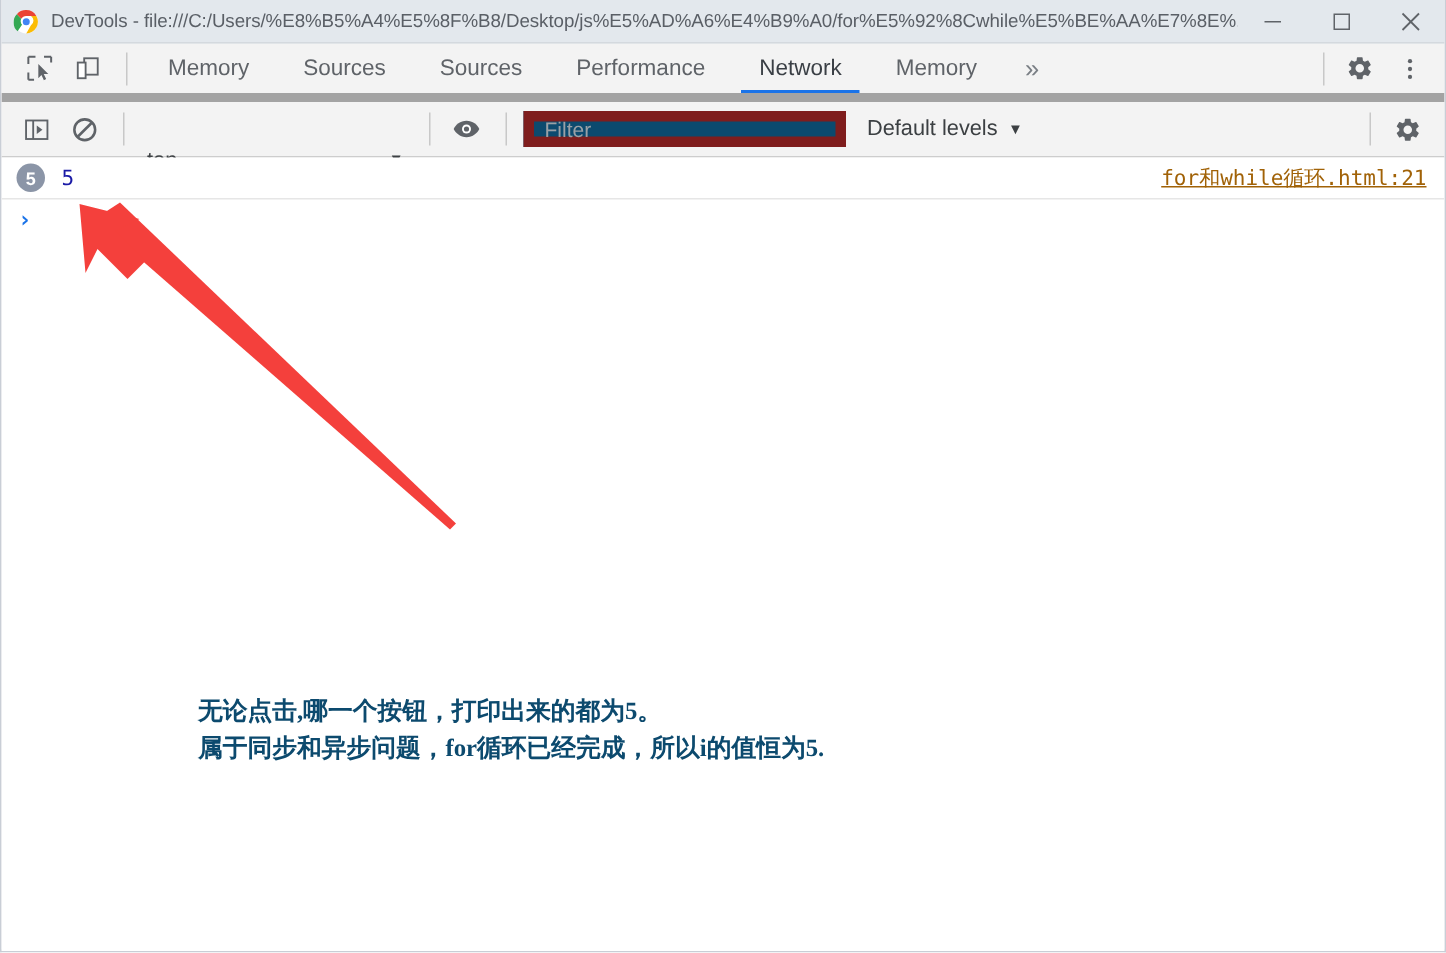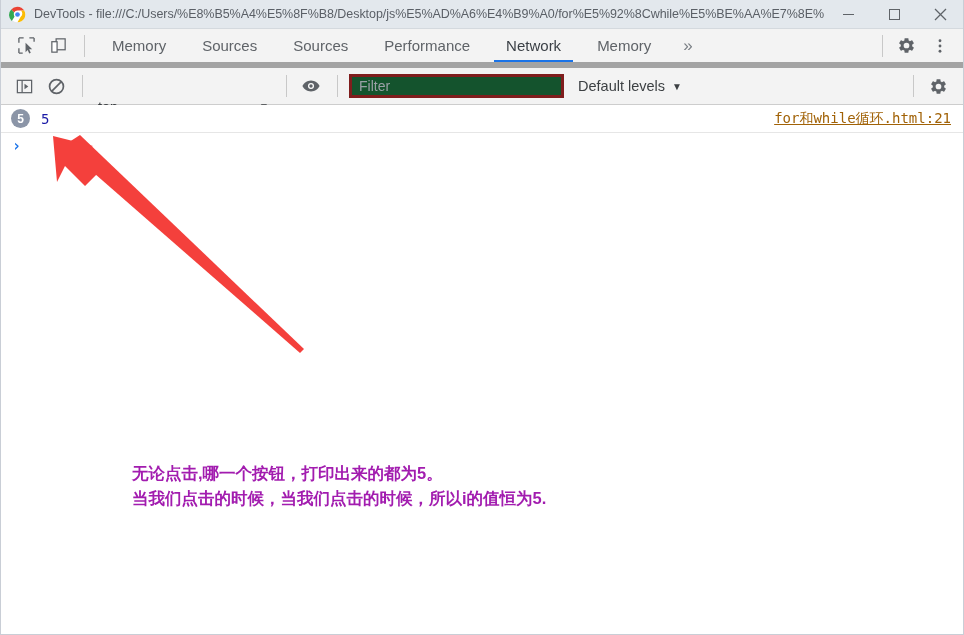--- a/index.html
+++ b/index.html
@@ -112,22 +112,22 @@
     min-width: 185px;
     height: 24px;
     padding: 0 8px 0 6px;
     font-size: 14.5px;
     color: #3c4043;
     margin-top: 41px;
   }
   .ctx-select .caret { margin-left: auto; font-size: 10px; color: #3c4043; }
   .filter-input {
     width: 215px; height: 24px;
-    background: #14532d;
-    border: 3px solid #7f1d1d;
+    background: #0c4a6e;
+    border: 7px solid #7f1d1d;
     font-size: 14px;
     color: #9aa0a6;
     display: flex; align-items: center;
     padding: 0 7px;
     margin-left: 2px;
   }
   .levels {
     display: flex; align-items: center;
     font-size: 14.5px; color: #3c4043;
     margin-left: 14px;
@@ -194,25 +194,25 @@
   .anno-svg {
     position: absolute;
     left: 0; top: 0;
     width: 964px; height: 635px;
     pointer-events: none;
   }
   .anno-text {
     position: absolute;
     left: 131px;
     top: 356px;
-    color: #a21caf;
+    color: #0c4a6e;
     font-size: 16.5px;
     line-height: 25px;
     white-space: nowrap;
-    font-family: Liberation Sans, sans-serif;
+    font-family: Liberation Serif, serif;
   }
   .anno-text div { font-weight: bold; }
 </style>
 </head>
 <body>
 
 <div id="app">
 
   <div class="titlebar">
     <div class="chrome-logo">
@@ -350,21 +350,21 @@
       <div class="log-value">5</div>
       <div class="log-source">for和while循环.html:21</div>
     </div>
 
     <div class="prompt-row">
       <span class="prompt-caret">›</span>
     </div>
 
     <div class="anno-text">
       <div>无论点击,哪一个按钮，打印出来的都为5。</div>
-      <div>当我们点击的时候，当我们点击的时候，所以i的值恒为5.</div>
+      <div>属于同步和异步问题，for循环已经完成，所以i的值恒为5.</div>
     </div>
   </div>
 
   <svg class="anno-svg" viewBox="0 0 964 635">
     <defs>
       <linearGradient id="taper" x1="0" y1="0" x2="1" y2="1">
         <stop offset="0" stop-color="#f9433f"></stop>
         <stop offset="1" stop-color="#f9433f"></stop>
       </linearGradient>
     </defs>

